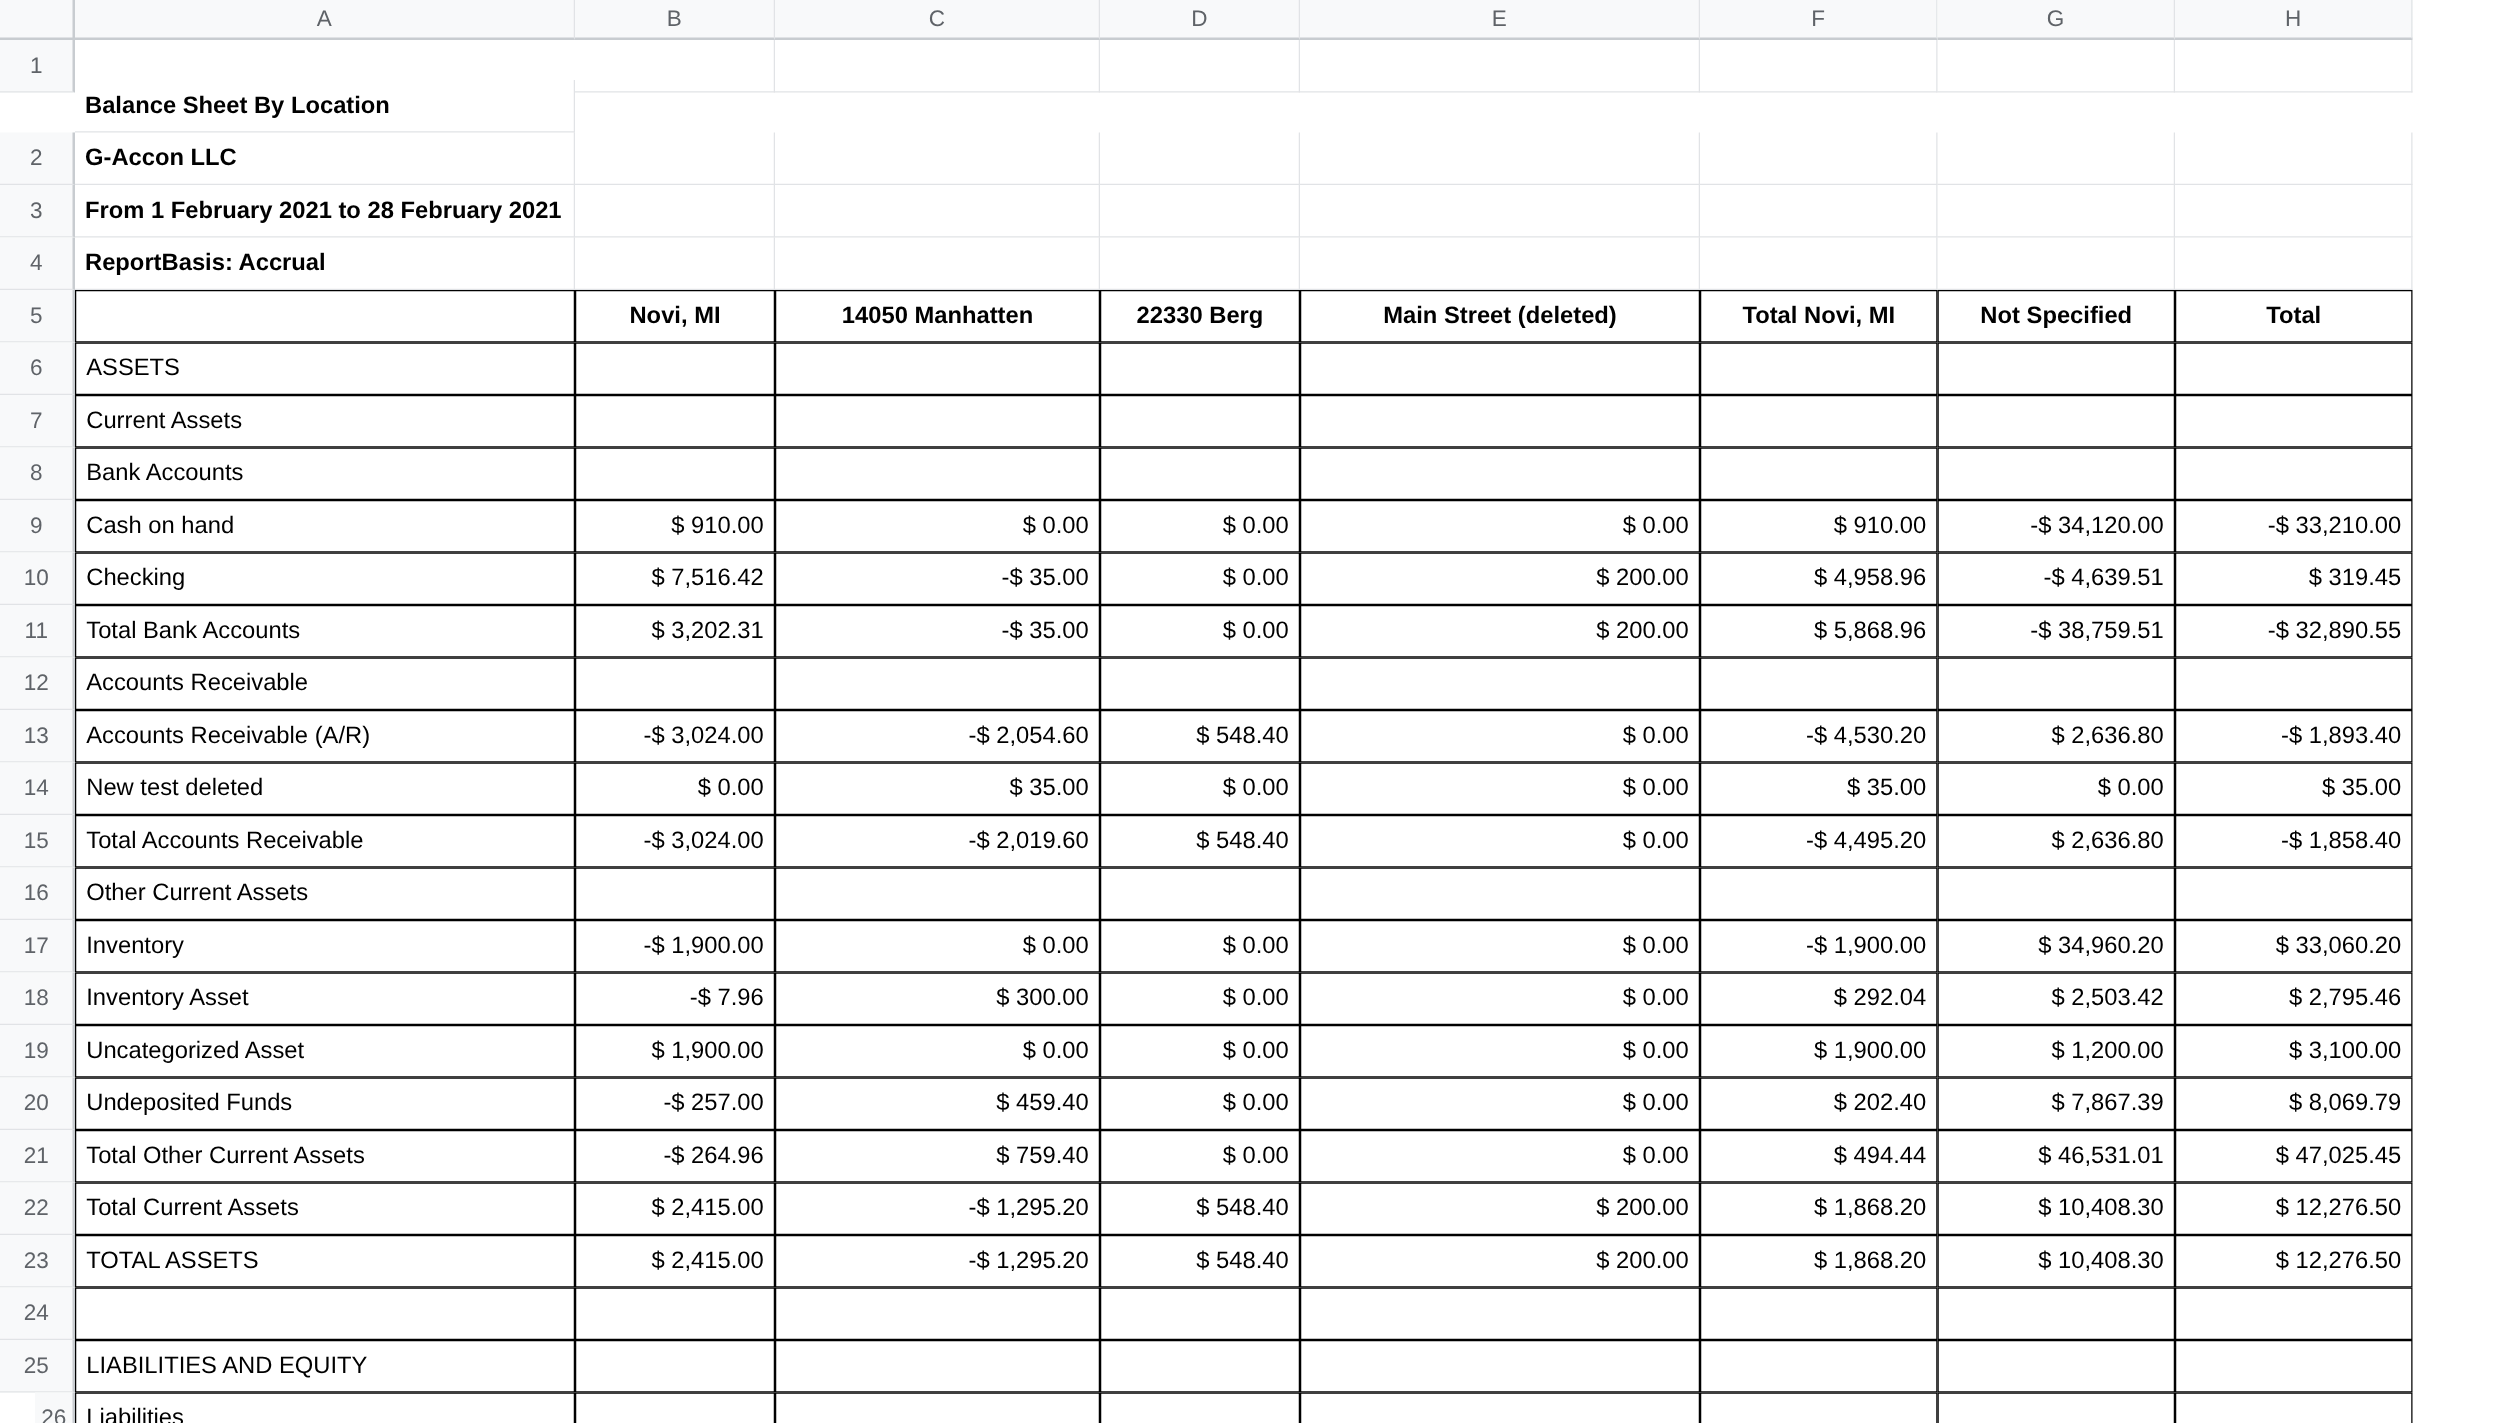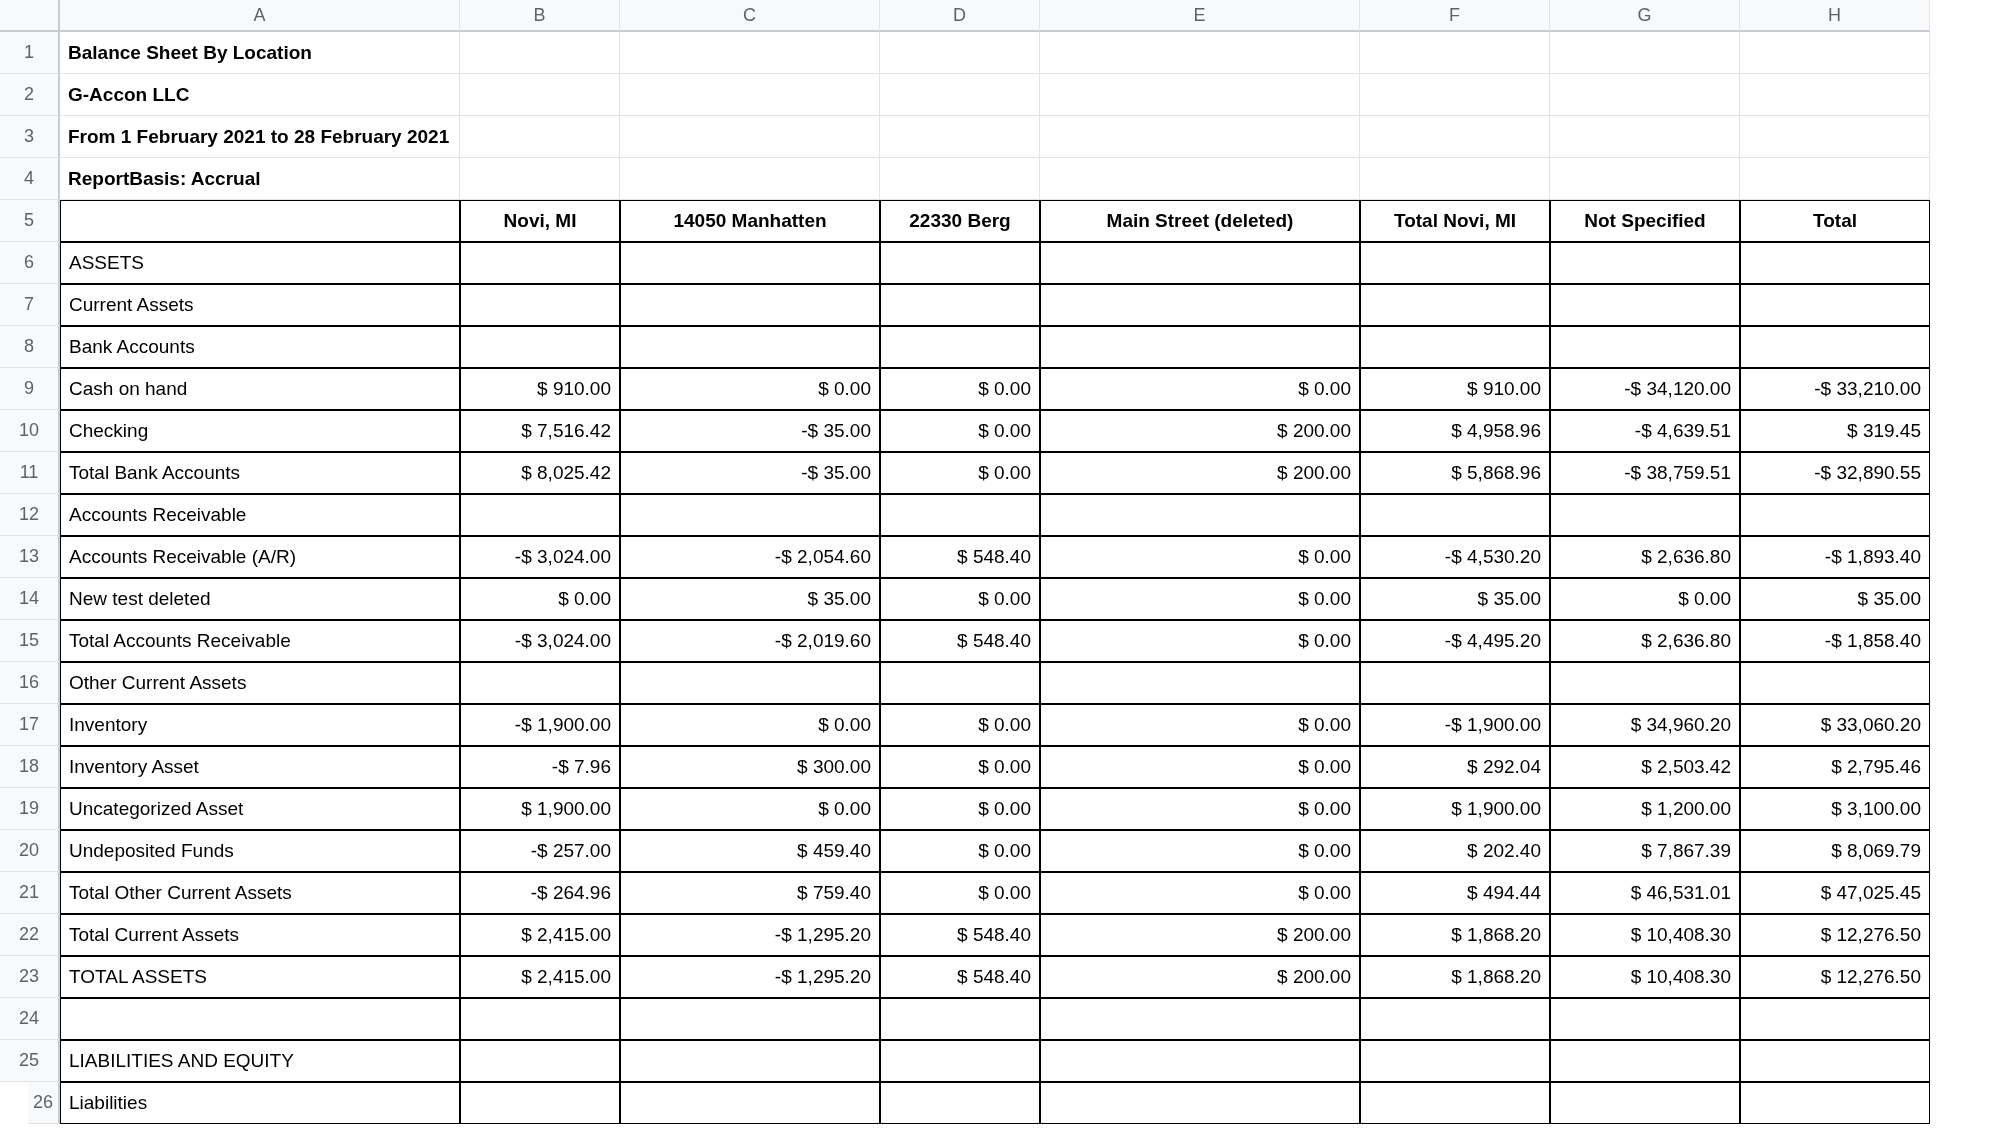--- a/index.html
+++ b/index.html
@@ -49,21 +49,21 @@
     <div class="cornerhdr"></div>
     <div class="colhdr">A</div>
     <div class="colhdr">B</div>
     <div class="colhdr">C</div>
     <div class="colhdr">D</div>
     <div class="colhdr">E</div>
     <div class="colhdr">F</div>
     <div class="colhdr">G</div>
     <div class="colhdr">H</div>
     <div class="rowhdr" style="height: 42px;">1</div>
-    <div class="cell bold" style="overflow: visible; position: relative; z-index: 2;">Balance Sheet By Location</div>
+    <div class="cell bold" style="overflow: visible; position: relative; z-index: 2; margin-top: 32px;">Balance Sheet By Location</div>
     <div class="cell"></div>
     <div class="cell"></div>
     <div class="cell"></div>
     <div class="cell"></div>
     <div class="cell"></div>
     <div class="cell"></div>
     <div class="cell"></div>
     <div class="rowhdr" style="height: 42px;">2</div>
     <div class="cell bold" style="overflow: visible; position: relative; z-index: 2;">G-Accon LLC</div>
     <div class="cell"></div>
@@ -140,21 +140,21 @@
     <div class="cell" style="border: 1px solid rgb(0, 0, 0);">Checking</div>
     <div class="cell num" style="border: 1px solid rgb(0, 0, 0);">$ 7,516.42</div>
     <div class="cell num" style="border: 1px solid rgb(0, 0, 0);">-$ 35.00</div>
     <div class="cell num" style="border: 1px solid rgb(0, 0, 0);">$ 0.00</div>
     <div class="cell num" style="border: 1px solid rgb(0, 0, 0);">$ 200.00</div>
     <div class="cell num" style="border: 1px solid rgb(0, 0, 0);">$ 4,958.96</div>
     <div class="cell num" style="border: 1px solid rgb(0, 0, 0);">-$ 4,639.51</div>
     <div class="cell num" style="border: 1px solid rgb(0, 0, 0);">$ 319.45</div>
     <div class="rowhdr" style="height: 42px;">11</div>
     <div class="cell" style="border: 1px solid rgb(0, 0, 0);">Total Bank Accounts</div>
-    <div class="cell num" style="border: 1px solid rgb(0, 0, 0);">$ 8,025.42</div>
+    <div class="cell num" style="border: 1px solid rgb(0, 0, 0);">$ 3,202.31</div>
     <div class="cell num" style="border: 1px solid rgb(0, 0, 0);">-$ 35.00</div>
     <div class="cell num" style="border: 1px solid rgb(0, 0, 0);">$ 0.00</div>
     <div class="cell num" style="border: 1px solid rgb(0, 0, 0);">$ 200.00</div>
     <div class="cell num" style="border: 1px solid rgb(0, 0, 0); text-align: right;">$ 5,868.96</div>
     <div class="cell num" style="border: 1px solid rgb(0, 0, 0);">-$ 38,759.51</div>
     <div class="cell num" style="border: 1px solid rgb(0, 0, 0);">-$ 32,890.55</div>
     <div class="rowhdr" style="height: 42px;">12</div>
     <div class="cell" style="border: 1px solid rgb(0, 0, 0);">Accounts Receivable</div>
     <div class="cell" style="border: 1px solid rgb(0, 0, 0);"></div>
     <div class="cell" style="border: 1px solid rgb(0, 0, 0);"></div>

